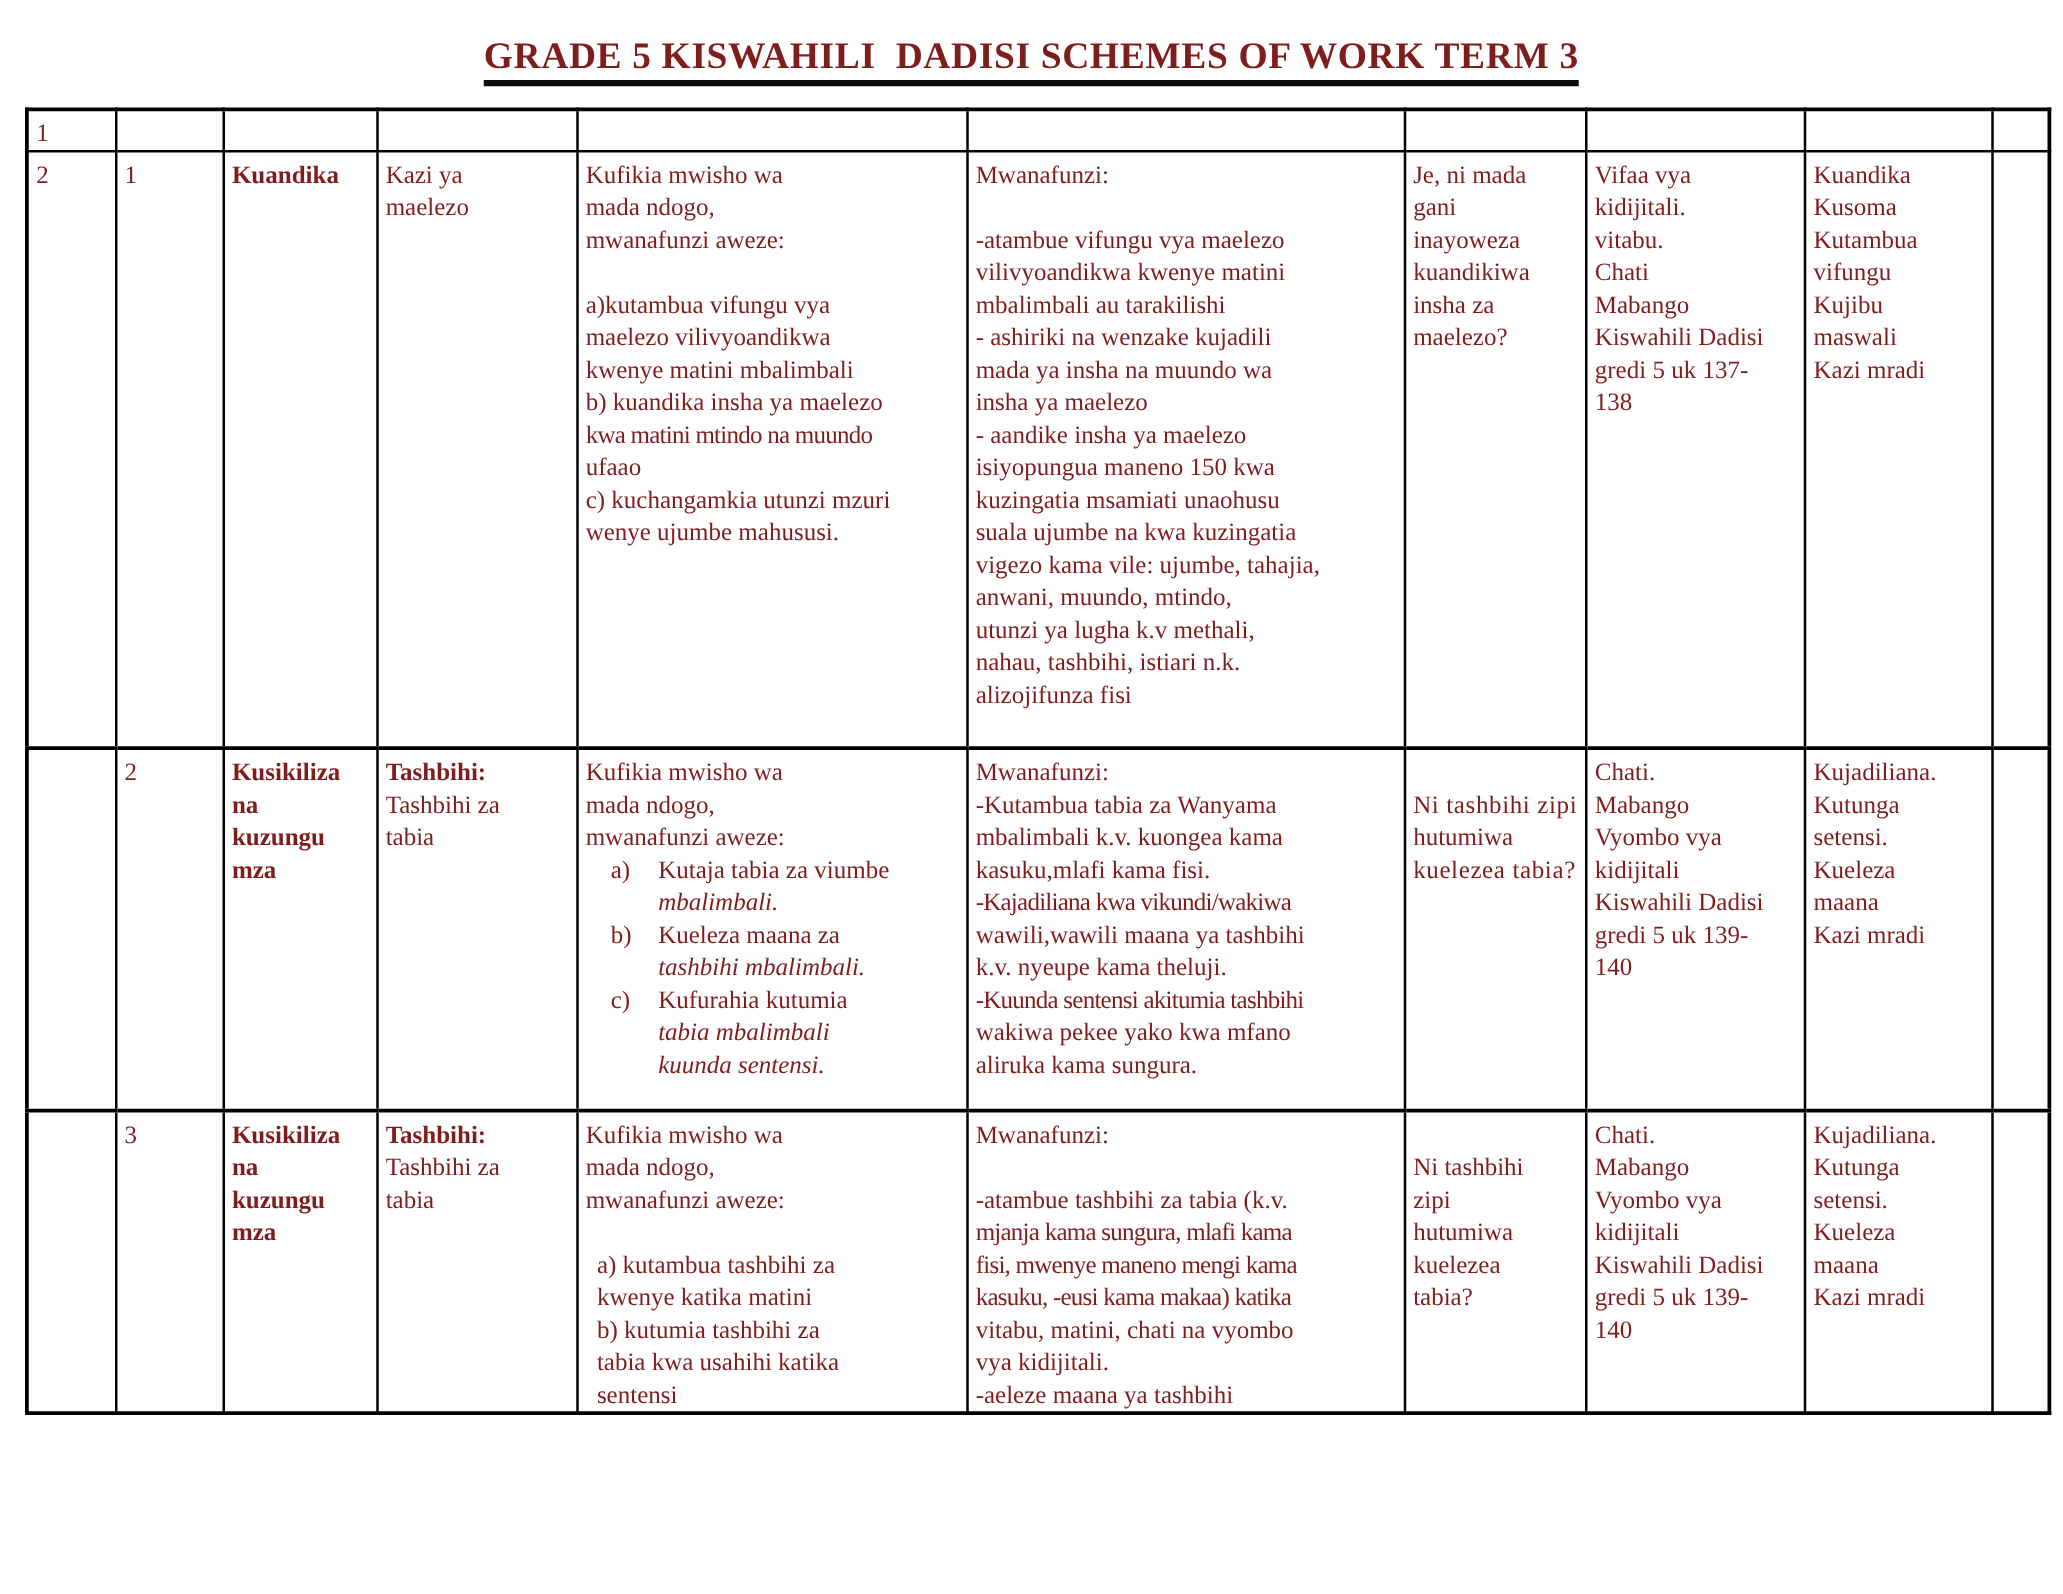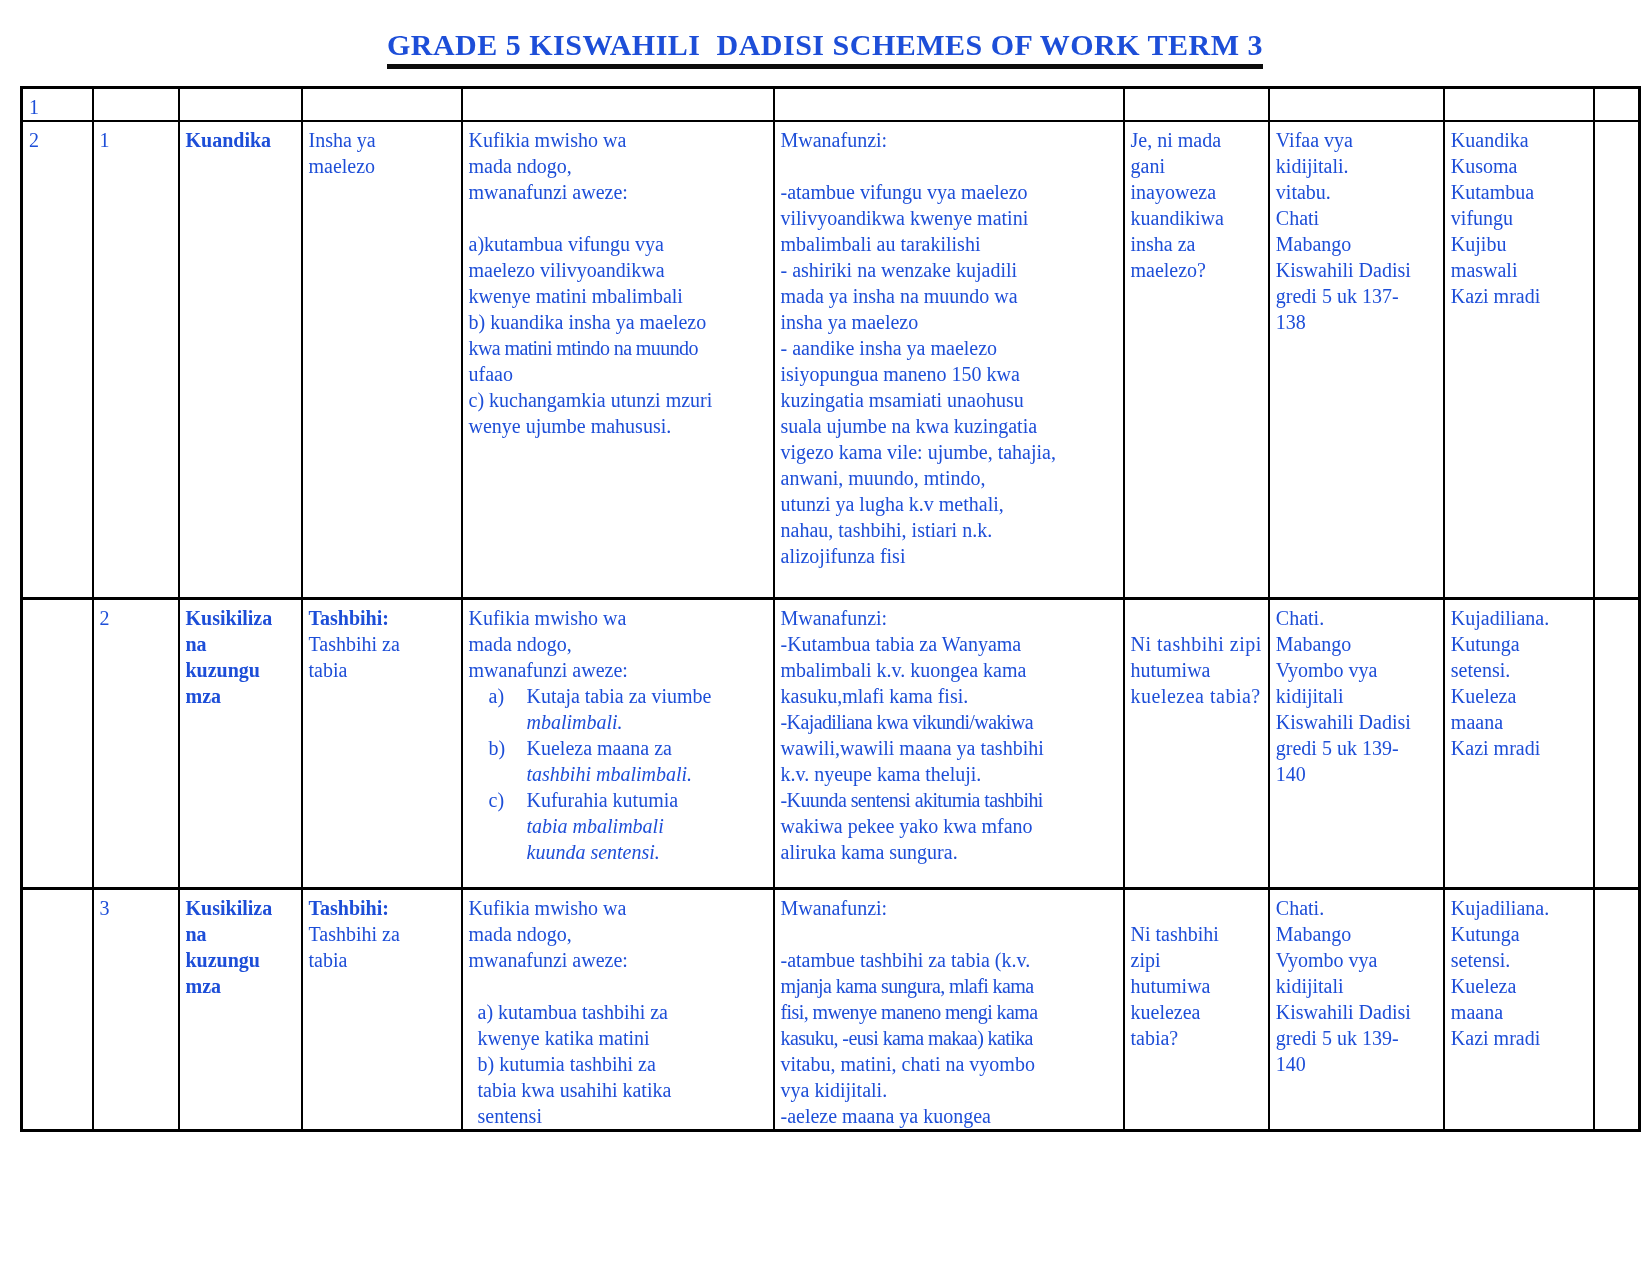--- a/index.html
+++ b/index.html
@@ -1,21 +1,21 @@
 <!DOCTYPE html>
 <html><head>
 <meta charset="utf-8">
 <style>
   html, body { margin: 0; padding: 0; background: #ffffff; }
   .page {
     position: relative;
     width: 1650px;
     height: 1275px;
     background: #ffffff;
-    color: #1d4ed8;
+    color: #7f1d1d;
     font-family: "Liberation Serif", "DejaVu Serif", serif;
     font-size: 20px;
     overflow: hidden;
   }
   .title-wrap {
     position: absolute;
     top: 28px;
     left: 0;
     width: 100%;
     text-align: center;
@@ -104,21 +104,21 @@
         <td class="numcell">
             <div class="ln"><span>2</span></div>
           </td>
         <td class="numcell">
             <div class="ln"><span>1</span></div>
           </td>
         <td>
             <div class="ln"><span class="bd">Kuandika</span></div>
           </td>
         <td>
-            <div class="ln"><span>Insha ya</span></div>
+            <div class="ln"><span>Kazi ya</span></div>
             <div class="ln"><span>maelezo</span></div>
           </td>
         <td>
             <div class="ln"><span>Kufikia mwisho wa</span></div>
             <div class="ln"><span>mada ndogo,</span></div>
             <div class="ln"><span>mwanafunzi aweze:</span></div>
             <div class="ln"><span>&nbsp;</span></div>
             <div class="ln"><span>a)kutambua vifungu vya</span></div>
             <div class="ln"><span>maelezo vilivyoandikwa</span></div>
             <div class="ln"><span>kwenye matini mbalimbali</span></div>
@@ -270,21 +270,21 @@
           </td>
         <td>
             <div class="ln"><span>Mwanafunzi:</span></div>
             <div class="ln"><span>&nbsp;</span></div>
             <div class="ln"><span>-atambue tashbihi za tabia </span><span class="it">(k.v.</span></div>
             <div class="ln tight"><span class="it">mjanja kama sungura, mlafi kama</span></div>
             <div class="ln tight"><span class="it">fisi, mwenye maneno mengi kama</span></div>
             <div class="ln tight"><span class="it">kasuku, -eusi kama makaa)</span><span> katika</span></div>
             <div class="ln"><span>vitabu, matini, chati na vyombo</span></div>
             <div class="ln"><span>vya kidijitali.</span></div>
-            <div class="ln"><span>-aeleze maana ya kuongea</span></div>
+            <div class="ln"><span>-aeleze maana ya tashbihi</span></div>
           </td>
         <td>
             <div class="ln"><span>&nbsp;</span></div>
             <div class="ln"><span>Ni tashbihi</span></div>
             <div class="ln"><span>zipi</span></div>
             <div class="ln"><span>hutumiwa</span></div>
             <div class="ln"><span>kuelezea</span></div>
             <div class="ln"><span>tabia?</span></div>
           </td>
         <td>

